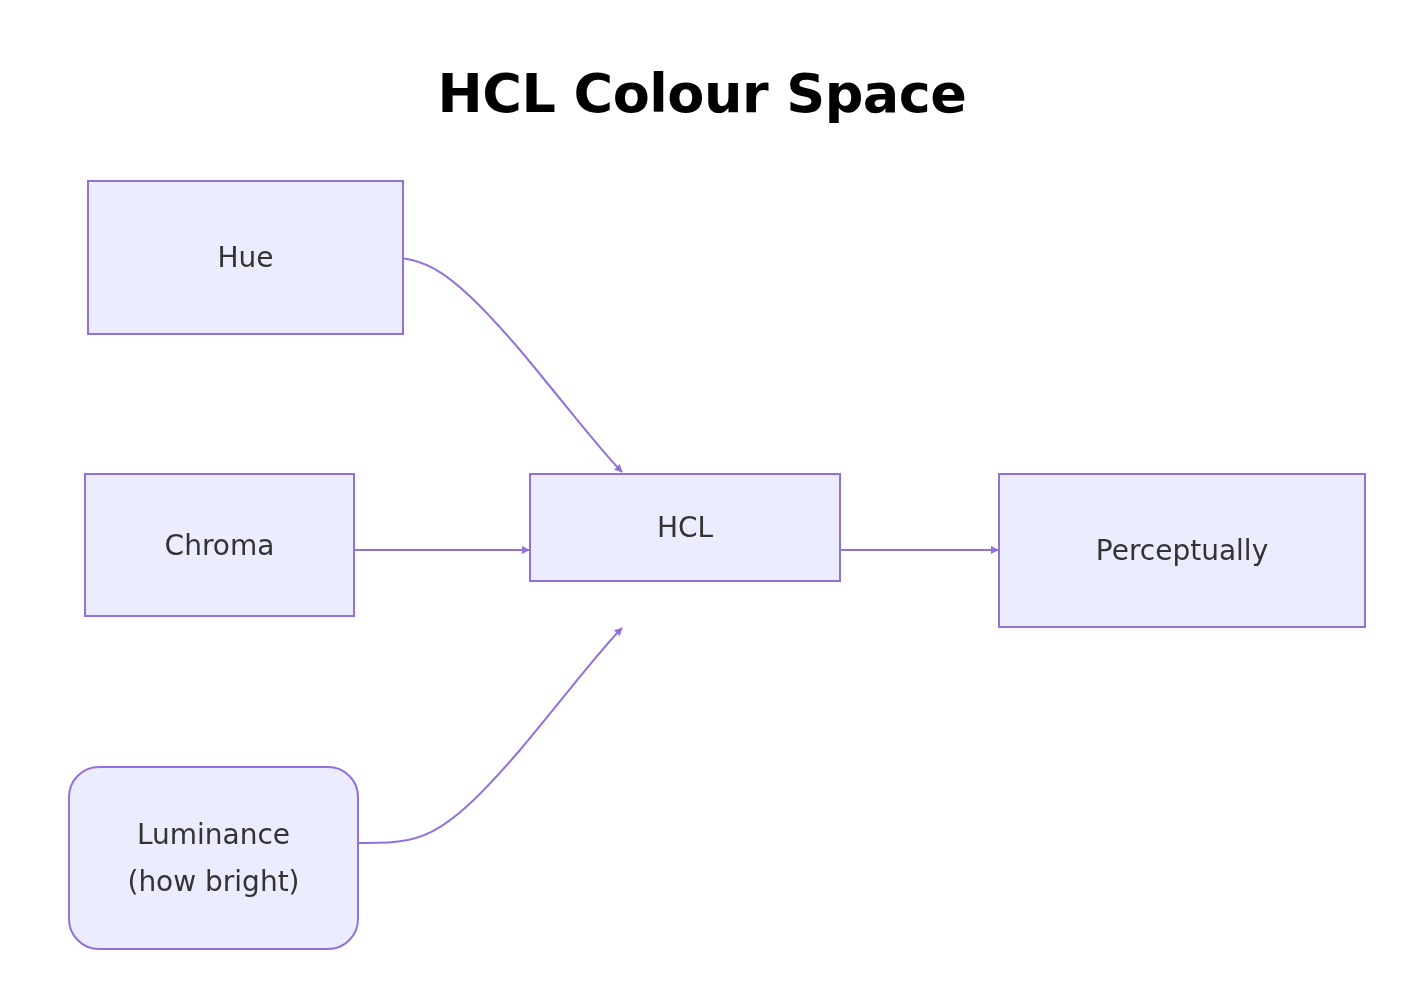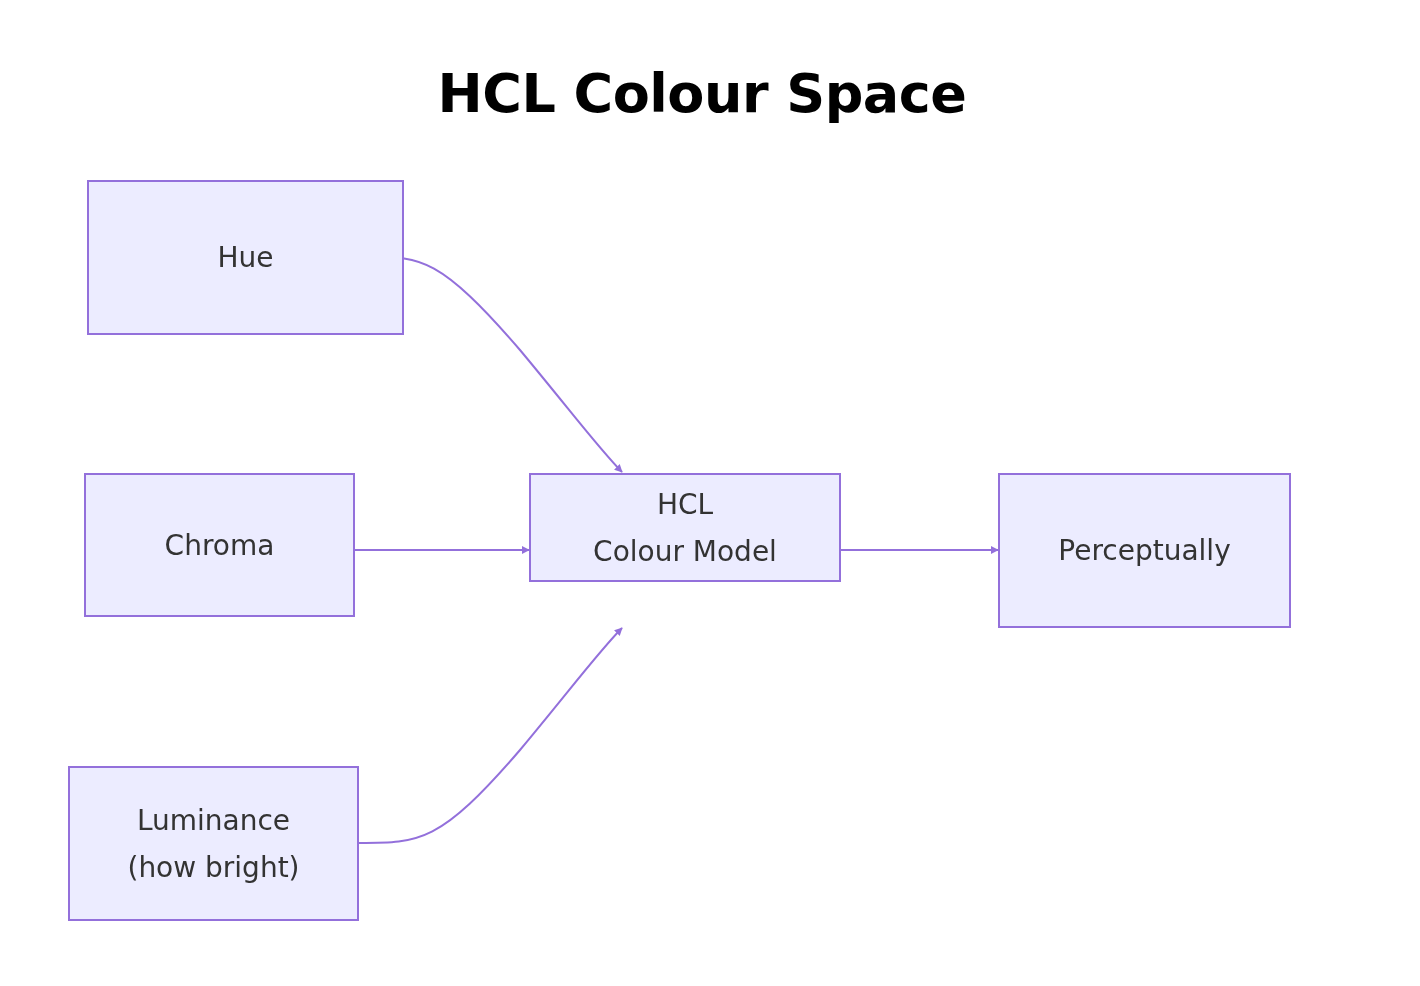--- a/index.html
+++ b/index.html
@@ -26,25 +26,24 @@
 </svg>
 
 <div class="node" style="left:55px; top:180px; width:317px; height:155px;margin-left:32px;">
   <span>Hue</span>
 </div>
 
 <div class="node" style="left:84px; top:473px; width:271px; height:144px;">
   <span>Chroma</span>
 </div>
 
-<div class="node" style="left:68px; top:766px; width:291px; height:155px;">
+<div class="node" style="left:68px; top:766px; width:291px; height:184px;border-radius:31px;">
   <span>Luminance</span>
   <span>(how bright)</span>
 </div>
 
 <div class="node" style="left:529px; top:473px; width:312px; height:109px;">
   <span>HCL</span>
-  <span>Colour Model</span>
 </div>
 
-<div class="node" style="left:998px; top:473px; width:293px; height:155px;">
+<div class="node" style="left:998px; top:473px; width:368px; height:155px;">
   <span>Perceptually</span>
 </div>
 
 </body></html>

